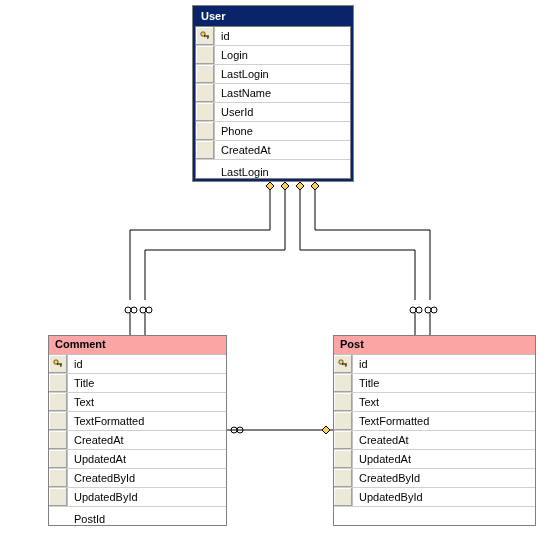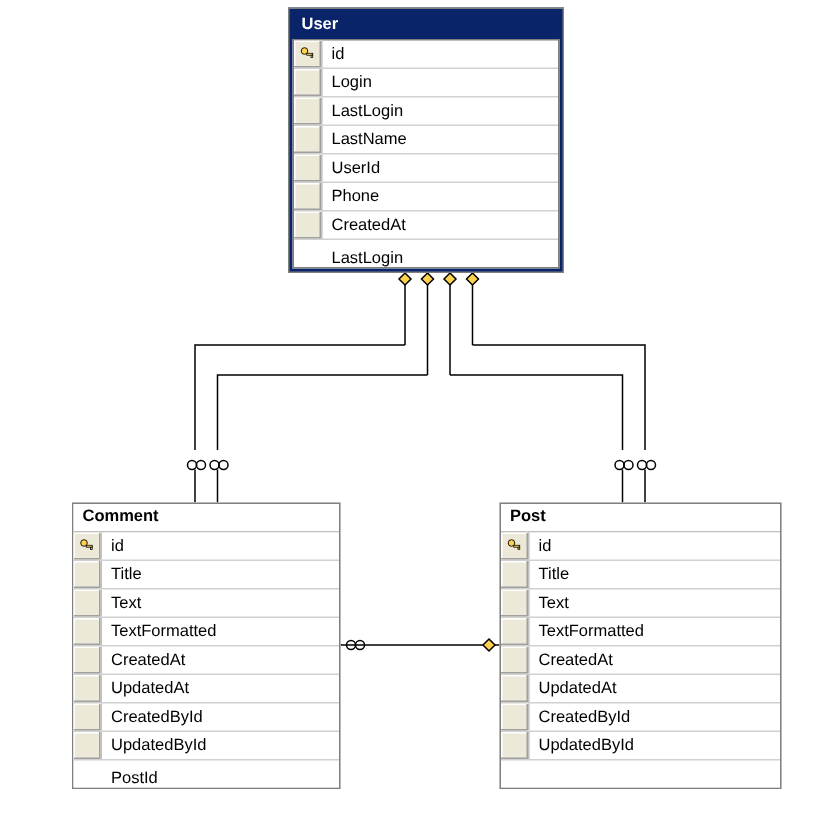--- a/index.html
+++ b/index.html
@@ -36,21 +36,21 @@
     padding: 2px;
   }
   .entity-user .title {
     color: #fff;
     font-weight: bold;
     padding: 2px 6px 4px 6px;
   }
   .entity-plain .title {
     font-weight: bold;
     padding: 2px 12px 4px 6px;
-    background: #ffffff;
+    background: #fca5a5;
     border-bottom: 1px solid #c0c0c0;
   }
   .rows {
     background: #ffffff;
   }
   .entity-user .rows {
     border: 1px solid #7f7f7f;
   }
   .row {
     display: flex;
@@ -132,21 +132,21 @@
       <g stroke="#000" fill="none">
         <circle cx="234" cy="430" r="3"></circle>
           <circle cx="240" cy="430" r="3"></circle>
       </g>
       <g fill="#ffd24d" stroke="#000">
         <path d="M326 430 l4 4 l-4 4 l-4 -4 z" transform="translate(0,-4)"></path>
       </g>
     </g>
   </svg>
 
-  <div class="entity entity-user" style="left:192px;top:5px;width:184px;">
+  <div class="entity entity-user" style="left:192px;top:5px;width:162px;">
     <div class="title">User</div>
     <div class="rows">
       <div class="row">
         <div class="stub">
           <svg class="key-icon" viewBox="0 0 10 10">
               <circle cx="3" cy="3" r="2.2" fill="#ffd24d" stroke="#000" stroke-width="0.6"></circle>
               <rect x="4.5" y="4.5" width="4" height="1.3" fill="#ffd24d" stroke="#000" stroke-width="0.5"></rect>
               <rect x="7.3" y="5.8" width="1.2" height="1.5" fill="#ffd24d" stroke="#000" stroke-width="0.5"></rect>
             </svg>
         </div>
@@ -224,21 +224,21 @@
           <div class="stub"></div>
           <div class="colname">UpdatedById</div>
         </div>
       <div class="row">
           <div class="stub"></div>
           <div class="colname">PostId</div>
         </div>
     </div>
   </div>
 
-  <div class="entity entity-plain" style="left:333px;top:335px;width:188px;">
+  <div class="entity entity-plain" style="left:333px;top:335px;width:203px;">
     <div class="title">Post</div>
     <div class="rows">
       <div class="row">
         <div class="stub">
           <svg class="key-icon" viewBox="0 0 10 10">
               <circle cx="3" cy="3" r="2.2" fill="#ffd24d" stroke="#000" stroke-width="0.6"></circle>
               <rect x="4.5" y="4.5" width="4" height="1.3" fill="#ffd24d" stroke="#000" stroke-width="0.5"></rect>
               <rect x="7.3" y="5.8" width="1.2" height="1.5" fill="#ffd24d" stroke="#000" stroke-width="0.5"></rect>
             </svg>
         </div>

